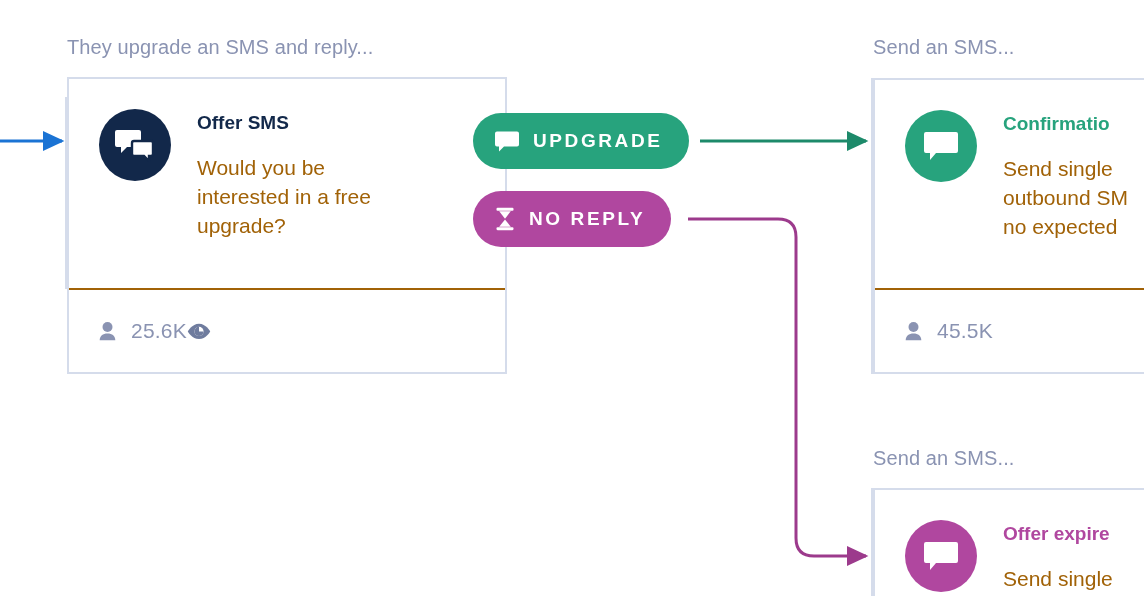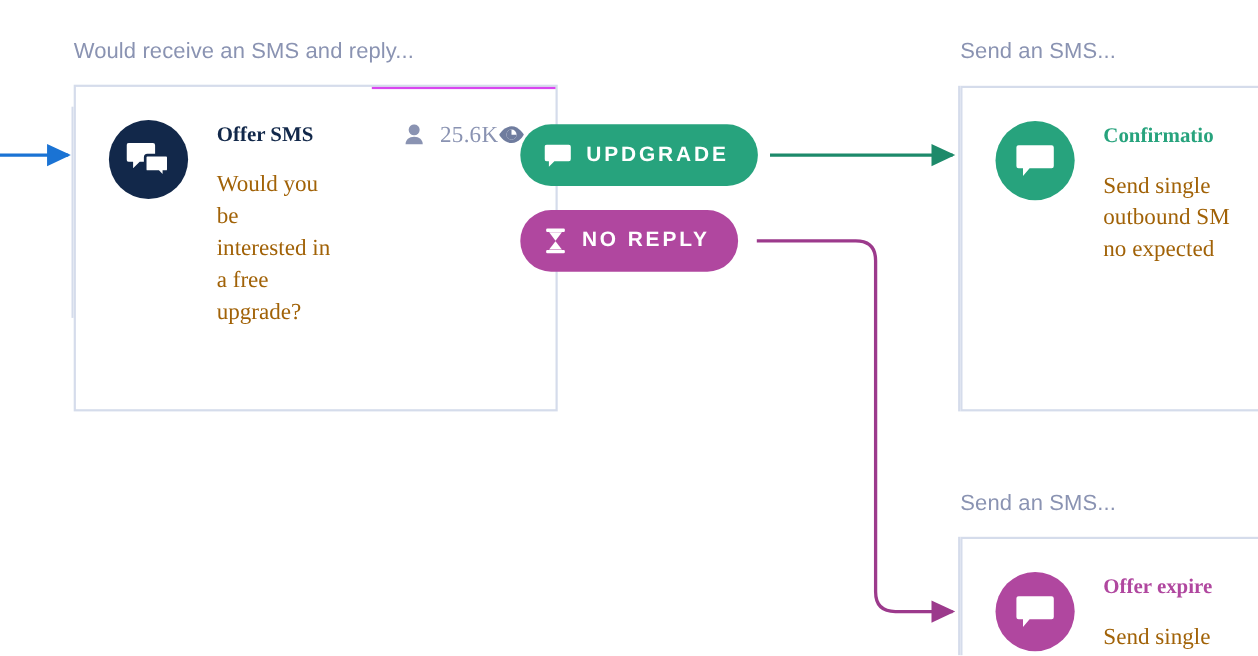--- a/index.html
+++ b/index.html
@@ -46,22 +46,21 @@
     white-space: nowrap;
   }
 
   
   .card {
     position: absolute;
     background: #ffffff;
     border: 2px solid #d5dceb;
     box-sizing: border-box;
     display: flex;
-    flex-direction: row;
-    font-family: Liberation Serif, serif;
+    flex-direction: column;
   }
   .card-body {
     display: flex;
     align-items: flex-start;
     padding: 28px 26px 22px 30px;
     flex: 1 1 auto;
     box-sizing: border-box;
   }
   .avatar {
     width: 72px;
@@ -89,26 +88,26 @@
   .card-title.navy  { color: #12284a; }
   .card-title.green { color: #27a37d; }
   .card-title.plum  { color: #b0479f; }
   .card-desc {
     font-size: 21px;
     line-height: 29px;
     color: #a16207;
     white-space: pre-line;
   }
   .card-footer {
-    border-top: 2px solid #d946ef;
+    border-top: 2px solid #a16207;
     height: 84px;
     flex: 0 0 84px;
     display: flex;
     align-items: center;
-    justify-content: center;
+    justify-content: flex-start;
     padding: 0 28px 0 30px;
     box-sizing: border-box;
   }
   .stat {
     display: flex;
     align-items: center;
     gap: 15px;
   }
   .stat-value {
     font-size: 21px;
@@ -161,21 +160,21 @@
       </marker>
     </defs>
 
     <path d="M0,141 L62,141" stroke="#1a73d4" stroke-width="3" fill="none" marker-end="url(#ah-blue)"></path>
 
     <path d="M700,141 L866,141" stroke="#1d8a6a" stroke-width="3" fill="none" marker-end="url(#ah-green)"></path>
 
     <path d="M688,219 L778,219 Q796,219 796,237 L796,538 Q796,556 814,556 L866,556" stroke="#9c3a8c" stroke-width="3" fill="none" marker-end="url(#ah-plum)"></path>
   </svg>
 
-  <div class="step-label" style="left:67px; top:35px;">Would receive an SMS and reply...</div>
+  <div class="step-label" style="left:67px; top:35px;">They upgrade an SMS and reply...</div>
   <div class="step-label" style="left:873px; top:35px;">Send an SMS...</div>
   <div class="step-label" style="left:873px; top:446px;">Send an SMS...</div>
 
   <div class="card" style="left:67px; top:77px; width:440px; height:297px;">
     <div class="card-body">
       <div class="avatar" style="background:#12284a;">
         <svg width="40" height="34" viewBox="0 0 40 34" xmlns="http://www.w3.org/2000/svg">
           <path d="M2,2 h22 a2,2 0 0 1 2,2 v13 a2,2 0 0 1 -2,2 h-12 l-6,6 v-6 h-4 a2,2 0 0 1 -2,-2 v-13 a2,2 0 0 1 2,-2 z" fill="#ffffff"></path>
           <path d="M19,13 h17 a2,2 0 0 1 2,2 v11 a2,2 0 0 1 -2,2 h-2 v5 l-5,-5 h-10 a2,2 0 0 1 -2,-2 v-11 a2,2 0 0 1 2,-2 z" fill="#ffffff" stroke="#12284a" stroke-width="2.4"></path>
         </svg>

